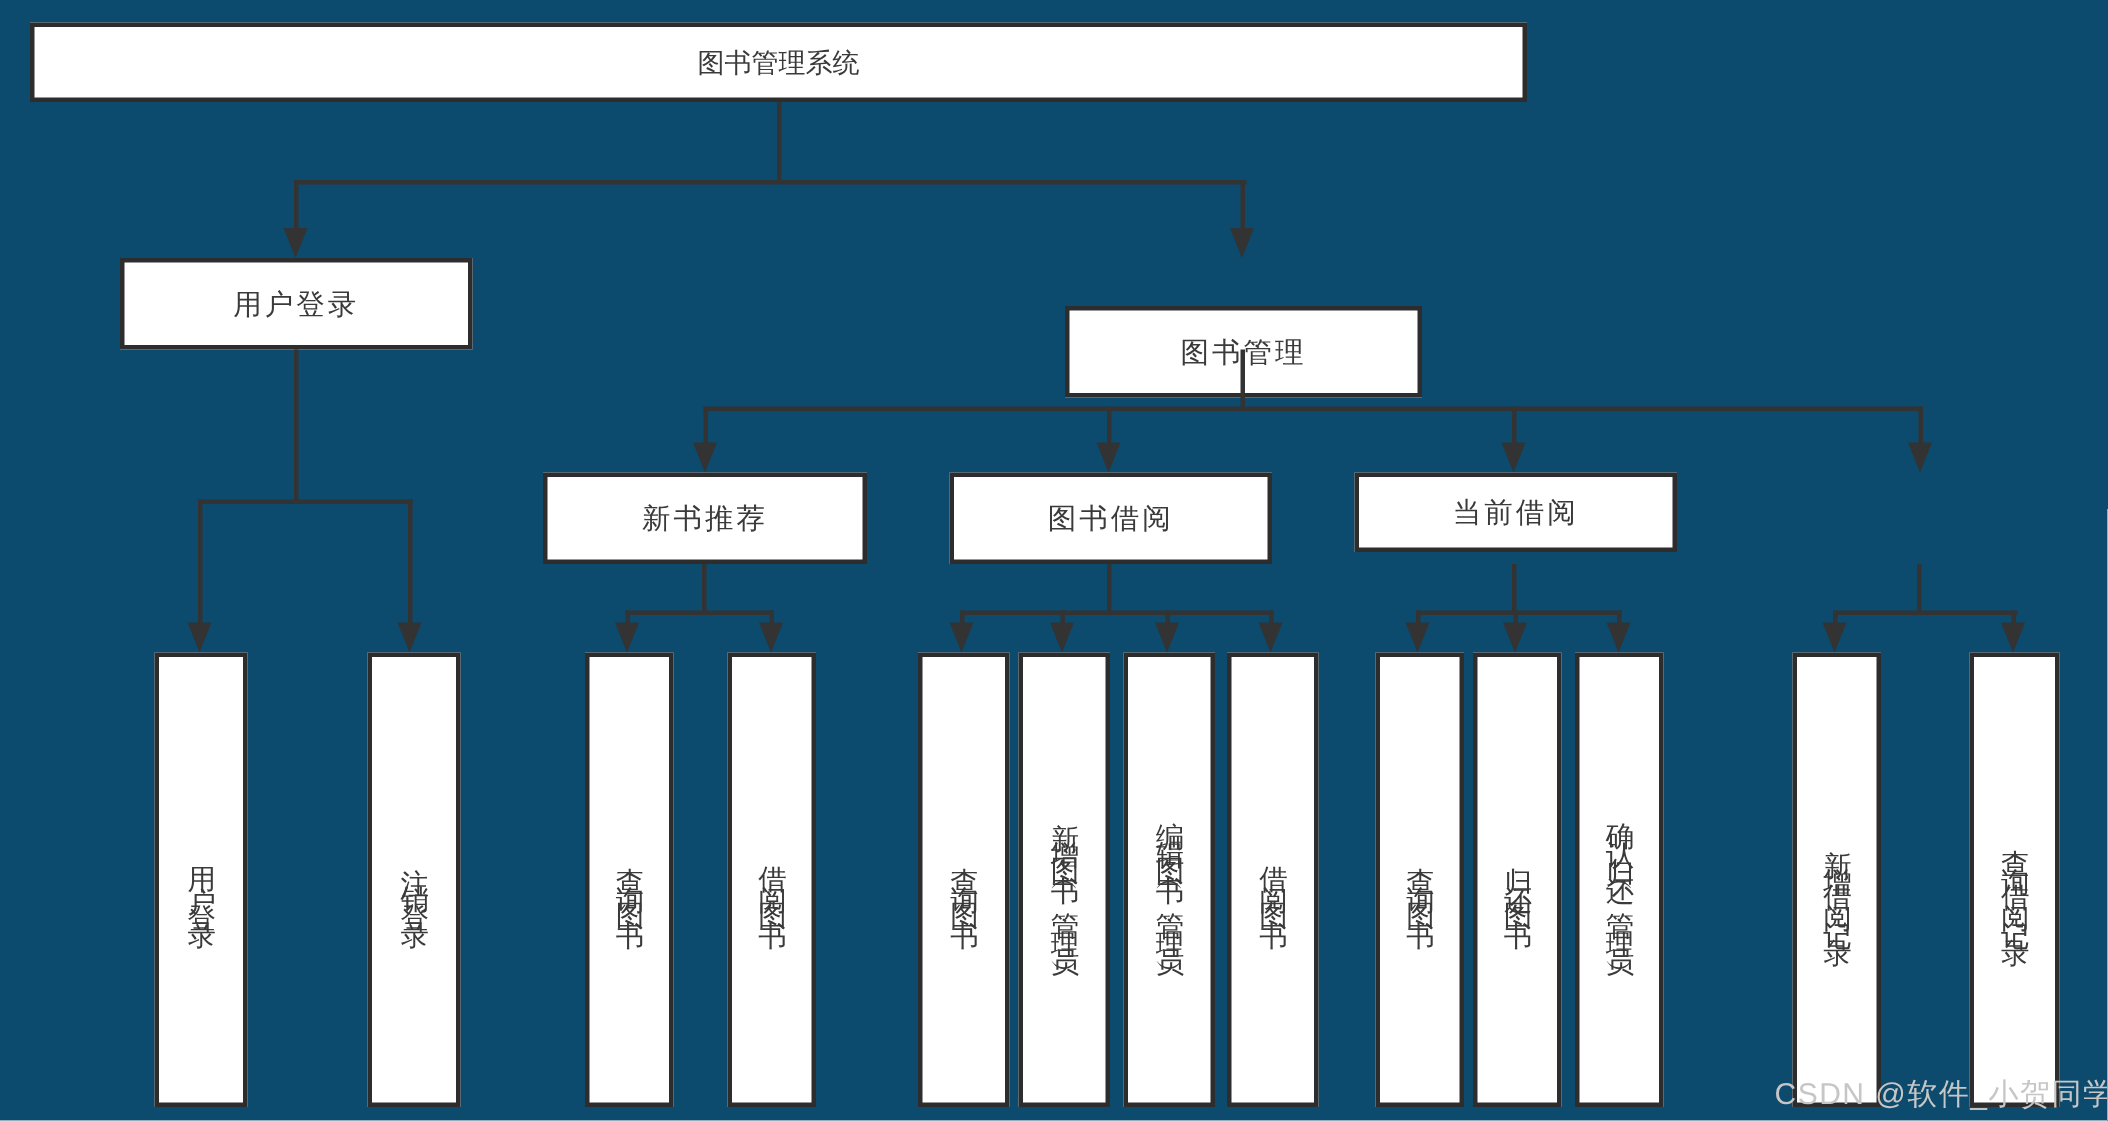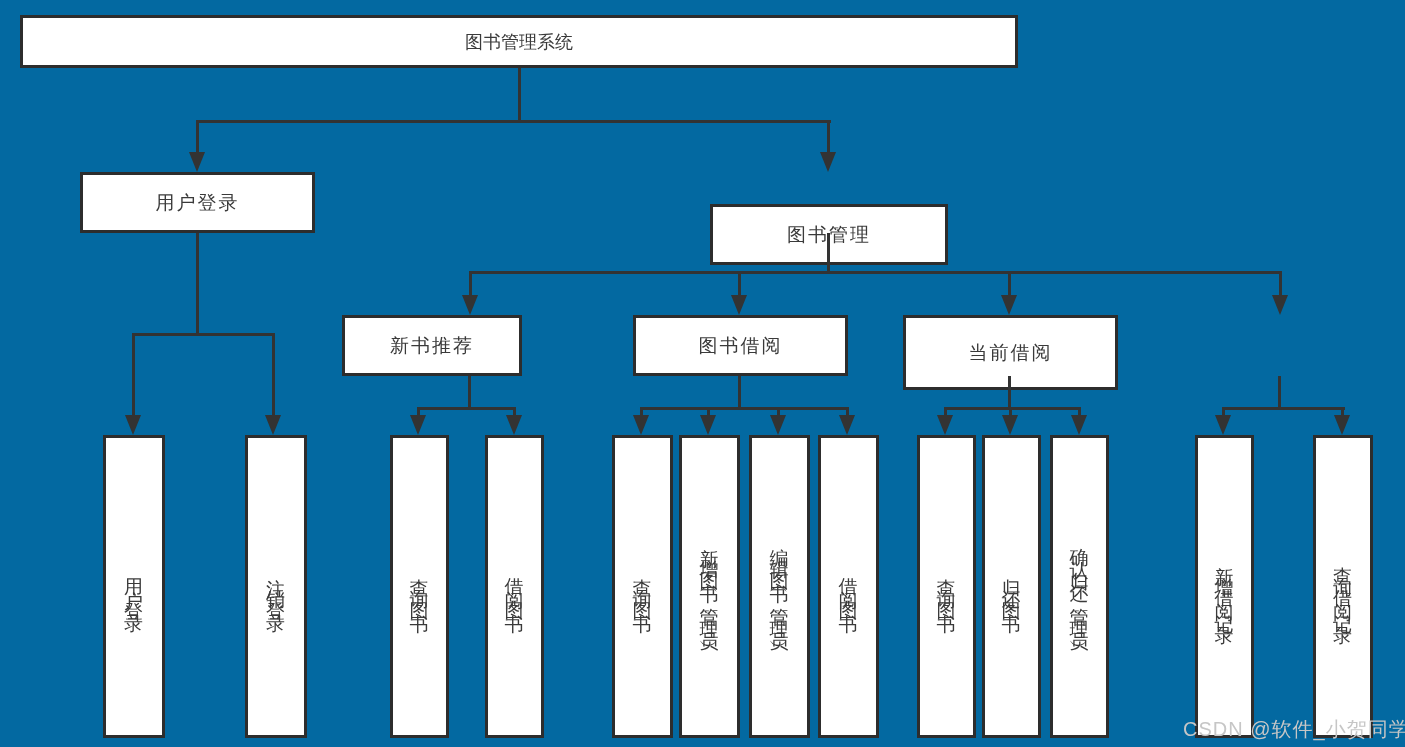--- a/index.html
+++ b/index.html
@@ -1,19 +1,19 @@
 <!DOCTYPE html>
 <html><head>
 <meta charset="utf-8">
 <style>
   html,body{margin:0;padding:0;background:#ffffff;}
   #canvas{
     position:relative;
     width:1405px;height:747px;
-    background:#0369a1;
+    background:#0c4a6e;
     font-family:"Liberation Sans", sans-serif;
     overflow:hidden;
   }
   .node{
     position:absolute;
     box-sizing:border-box;
     background:#ffffff;
     border:3px solid #2d2d2d;
     display:flex;
     align-items:center;
@@ -50,23 +50,23 @@
 </head>
 <body>
 
 <div id="canvas">
 
   <div class="node root" style="left:20px;top:15px;width:998px;height:53px;">图书管理系统</div>
 
   <div class="node hnode" style="left:80px;top:172px;width:235px;height:61px;">用户登录</div>
   <div class="node hnode" style="left:710px;top:172px;width:238px;height:61px;margin-top:32px;">图书管理</div>
 
-  <div class="node hnode" style="left:342px;top:315px;width:180px;height:61px;">新书推荐</div>
+  <div class="node hnode" style="left:362px;top:315px;width:216px;height:61px;">新书推荐</div>
   <div class="node hnode" style="left:633px;top:315px;width:215px;height:61px;">图书借阅</div>
-  <div class="node hnode" style="left:903px;top:315px;width:215px;height:75px;">当前借阅</div>
+  <div class="node hnode" style="left:903px;top:315px;width:215px;height:53px;">当前借阅</div>
 
   <div class="node vnode" style="left:103px;top:435px;width:62px;height:303px;">
       <span>用户登录</span>
     </div>
   <div class="node vnode" style="left:245px;top:435px;width:62px;height:303px;">
       <span>注销登录</span>
     </div>
 
   <div class="node vnode" style="left:390px;top:435px;width:59px;height:303px;">
       <span>查询图书</span>

